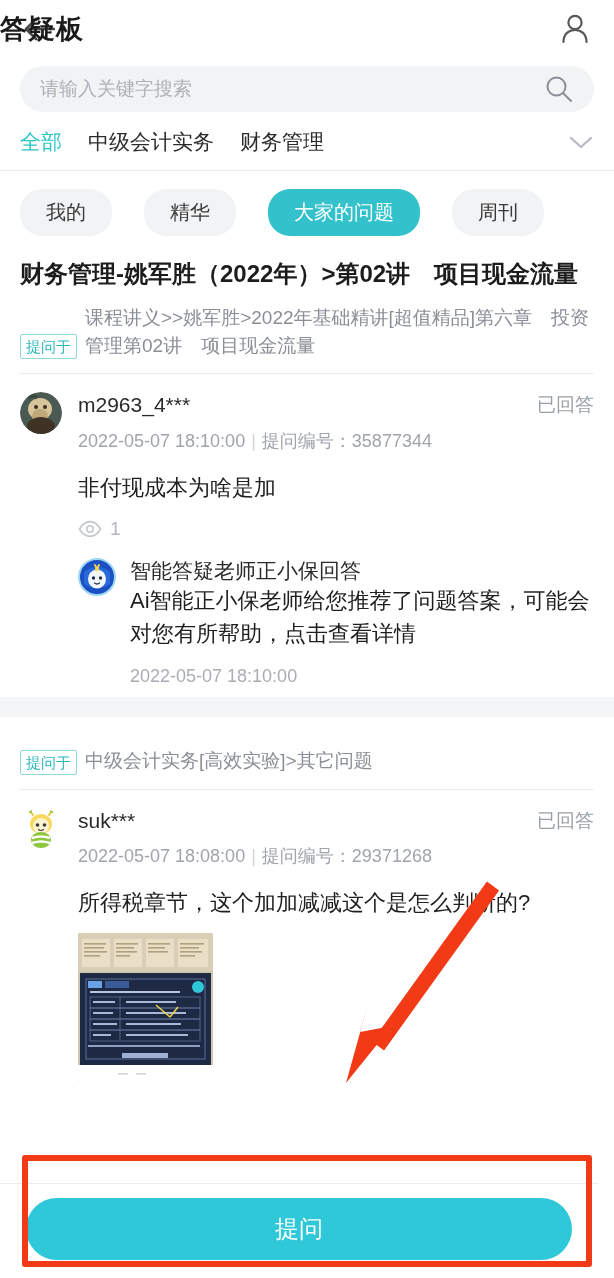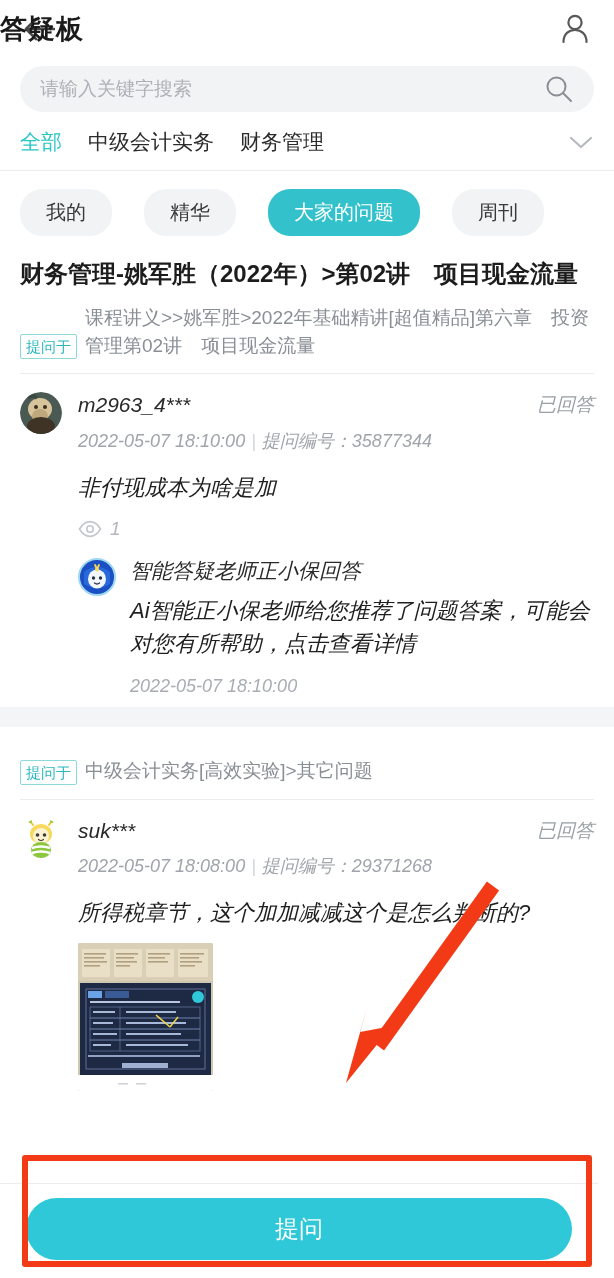--- a/index.html
+++ b/index.html
@@ -136,21 +136,21 @@
   }
   .crumb-text {
     font-size: 19px;
     color: #8a8e95;
     line-height: 1.45;
     margin-left: 8px;
   }
   .divider { height: 1px; background: #ececec; }
 
   
-  .qitem { padding: 18px 0 10px; position: relative; font-style: italic; }
+  .qitem { padding: 18px 0 10px; position: relative; }
   .q-head { display: flex; align-items: flex-start; }
   .avatar {
     flex: 0 0 auto;
     width: 42px; height: 42px;
     border-radius: 50%;
     overflow: hidden;
     margin-right: 16px;
     background: #ddd;
   }
   .q-meta { flex: 1; min-width: 0; }
@@ -195,21 +195,21 @@
     cursor: pointer;
   }
 
   
   .ai-block { margin: 18px 0 0 58px; display: flex; align-items: flex-start; }
   .ai-avatar { flex: 0 0 auto; width: 38px; height: 38px; margin-right: 14px; }
   .ai-main { flex: 1; min-width: 0; }
   .ai-title { font-size: 21px; color: #2a2a2a; line-height: 1.25; }
   .ai-text {
     font-size: 22px; color: #1f1f1f;
-    line-height: 1.5; margin-top: 10px;
+    line-height: 1.5; margin-top: 0;
   }
   .ai-time { font-size: 18px; color: #a9adb3; margin-top: 16px; }
 
   .gap { height: 20px; background: #f4f5f7; }
 
   
   .bottom-bar {
     position: absolute;
     left: 0; right: 16px; bottom: 0;
     background: #ffffff;

